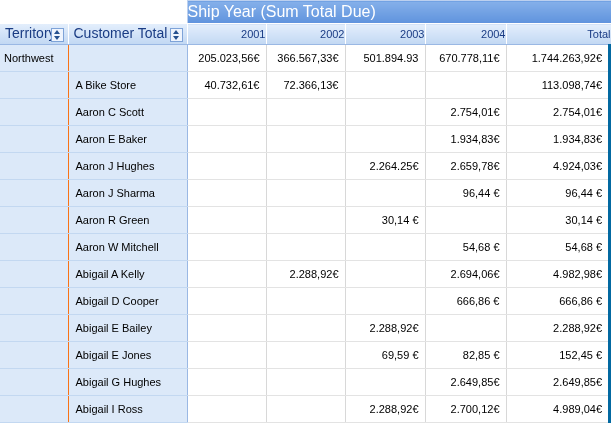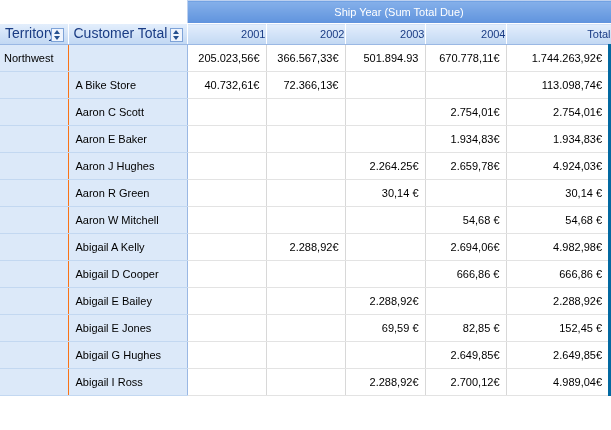--- a/index.html
+++ b/index.html
@@ -32,23 +32,23 @@
 
   
   .corner-blank {
     background: #ffffff;
     border: none;
   }
   .top-header {
     background: #6699e0;
     background: linear-gradient(to bottom, #85b0ea 0%, #5f93dd 100%);
     color: #ffffff;
-    text-align: center;
+    text-align: left;
     font-weight: bold;
-    font-size: 11px;
+    font-size: 16px;
     height: 22px;
     border: 1px solid #bcd0ef;
     border-bottom: 1px solid #ffffff;
   }
 
   
   .field-head {
     background: #cfe0f7;
     background: linear-gradient(to bottom, #e3eefc 0%, #c2d8f3 100%);
     color: #1a3c84;
@@ -218,20 +218,29 @@
         <td class="territory"></td>
         <td class="customer">Aaron J Hughes</td>
         <td class="value"></td>
         <td class="value"></td>
         <td class="value">2.264.25€</td>
         <td class="value">2.659,78€</td>
         <td class="value total">4.924,03€</td>
       </tr>
       <tr>
         <td class="territory"></td>
+        <td class="customer">Aaron J Sharma</td>
+        <td class="value"></td>
+        <td class="value"></td>
+        <td class="value"></td>
+        <td class="value">96,44 €</td>
+        <td class="value total">96,44 €</td>
+      </tr>
+      <tr>
+        <td class="territory"></td>
         <td class="customer">Aaron R Green</td>
         <td class="value"></td>
         <td class="value"></td>
         <td class="value">30,14 €</td>
         <td class="value"></td>
         <td class="value total">30,14 €</td>
       </tr>
       <tr>
         <td class="territory"></td>
         <td class="customer">Aaron W Mitchell</td>

